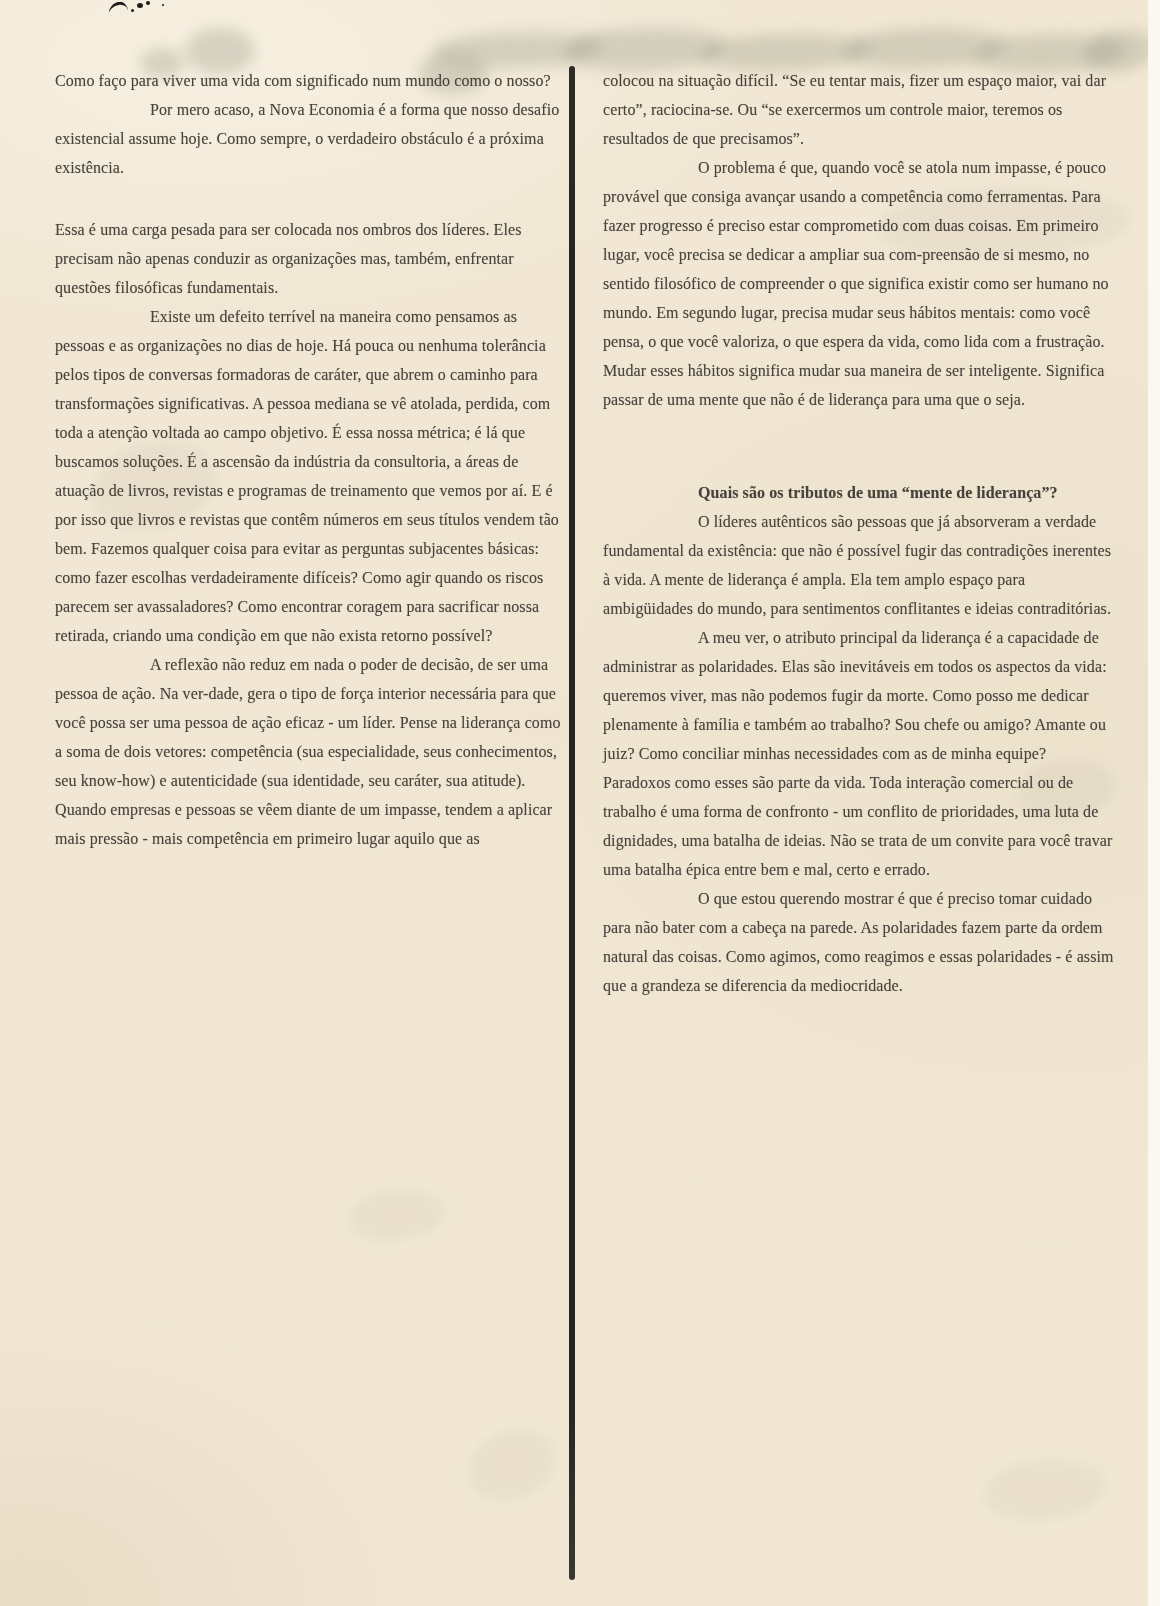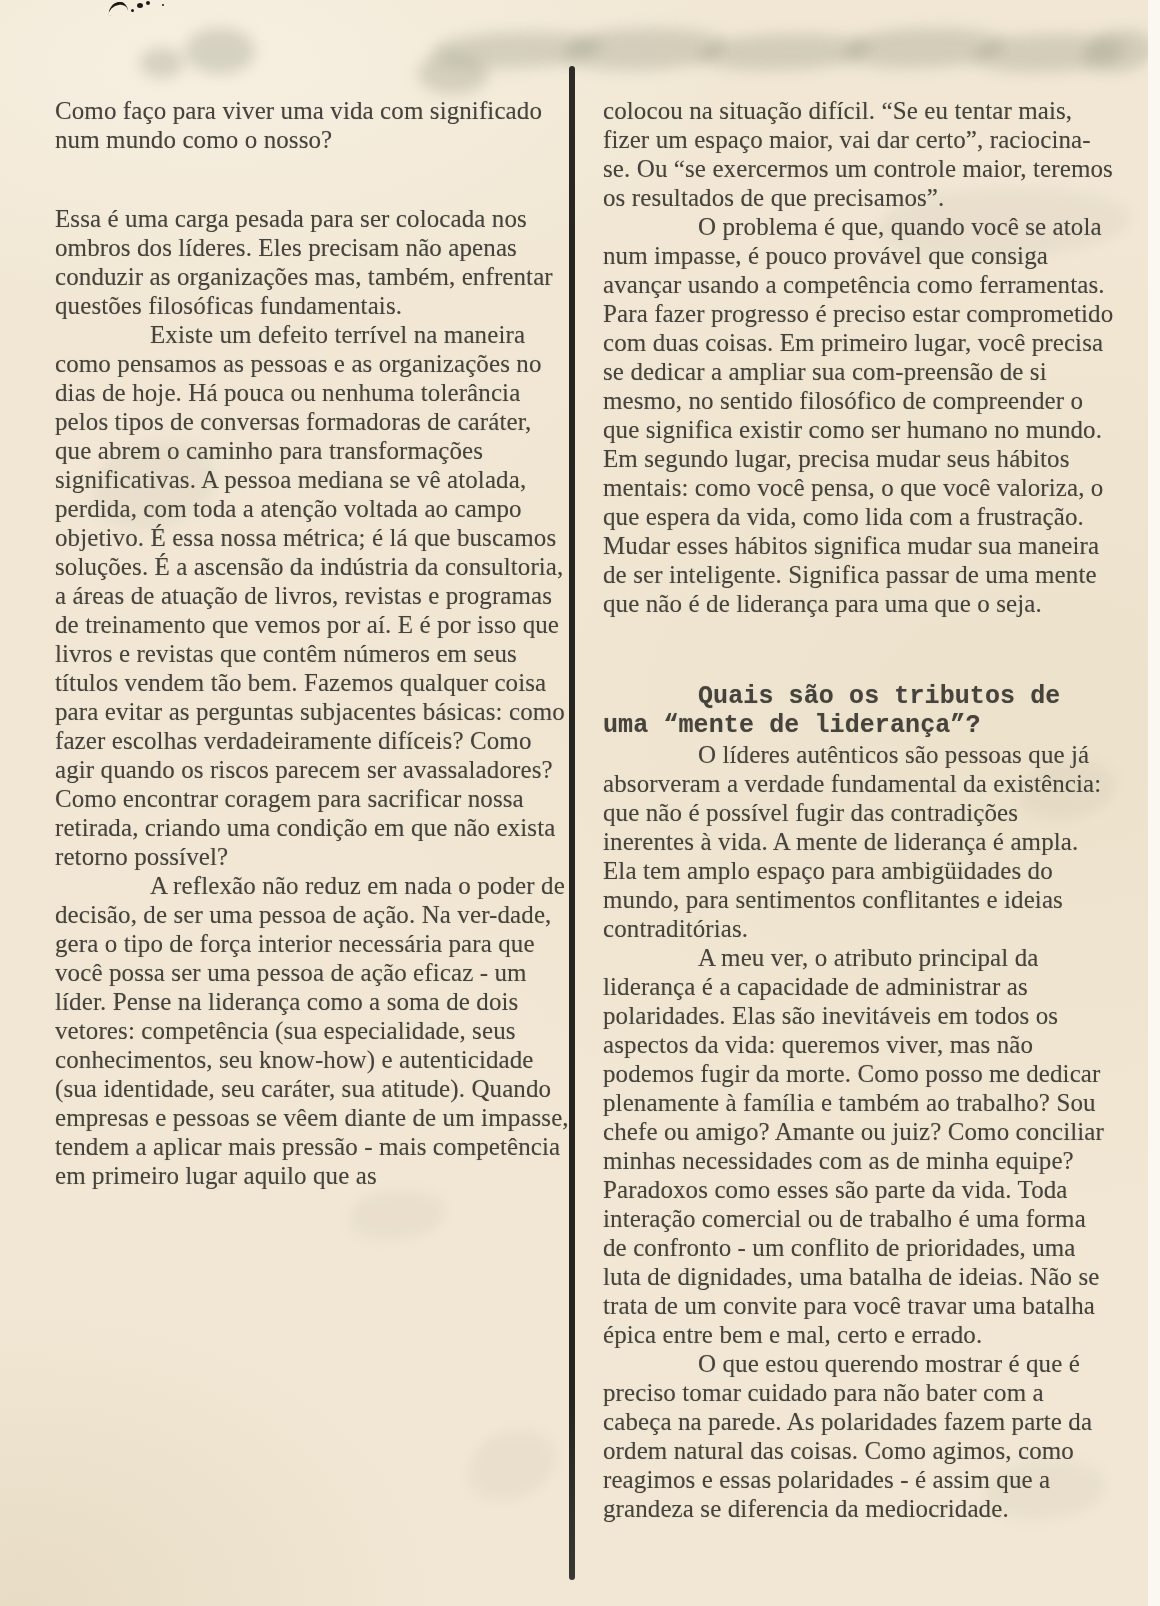--- a/index.html
+++ b/index.html
@@ -12,31 +12,31 @@
     width:1160px;height:1606px;position:relative;overflow:hidden;
     font-family:"Liberation Serif","DejaVu Serif",serif;
     background:
       radial-gradient(900px 420px at 18% 4%, rgba(247,240,226,.9), rgba(247,240,226,0) 60%),
       radial-gradient(1100px 800px at 90% 45%, rgba(233,221,196,.55), rgba(233,221,196,0) 65%),
       radial-gradient(700px 500px at 2% 100%, rgba(214,199,168,.35), rgba(214,199,168,0) 60%),
       var(--paper);
   }
   .page{position:absolute;inset:0;}
   .column{
-    position:absolute;top:96px;
-    font-size:25px;line-height:29px;color:var(--ink);
+    position:absolute;top:66px;
+    font-size:16px;line-height:29px;color:var(--ink);
     text-shadow:0 0 1px rgba(70,66,58,.30);
     letter-spacing:.1px;
   }
   .column.left{left:55px;width:514px;}
   .column.right{left:603px;width:512px;}
   p.para{margin:0;}
   p.para.indent{text-indent:95px;}
-  p.para.gap{margin-top:50px;}
-  p.para.bold{font-weight:bold;font-family:Liberation Mono, monospace;}
+  p.para.gap{margin-top:33px;}
+  p.para.bold{font-weight:bold;}
   p.para.bold.gap{margin-top:64px;}
   .divider{
     position:absolute;left:569px;top:66px;width:6px;height:1514px;
     background:linear-gradient(180deg,#2c2b27,var(--divider) 12%,var(--divider) 88%,#3a3833);
     border-radius:3px;
   }
   .edge-strip{
     position:absolute;right:0;top:0;width:12px;height:1606px;
     background:#fbf8f1;
   }
@@ -98,20 +98,21 @@
   <span class="smudge faint g6"></span>
 
   <span class="ink-arc"></span>
   <span class="ink-mark ink-d1"></span>
   <span class="ink-mark ink-d2"></span>
   <span class="ink-mark ink-d3"></span>
   <span class="ink-mark ink-d4"></span>
 
   <div id="col-left" class="column left">
       <p class="para">Como faço para viver uma vida com significado num mundo como o nosso?</p>
+      <p class="para indent">Por mero acaso, a Nova Economia é a forma que nosso desafio existencial assume hoje. Como sempre, o verdadeiro obstáculo é a próxima existência.</p>
       <p class="para gap">Essa é uma carga pesada para ser colocada nos ombros dos líderes. Eles precisam não apenas conduzir as organizações mas, também, enfrentar questões filosóficas fundamentais.</p>
       <p class="para indent">Existe um defeito terrível na maneira como pensamos as pessoas e as organizações no dias de hoje. Há pouca ou nenhuma tolerância pelos tipos de conversas formadoras de caráter, que abrem o caminho para transformações significativas. A pessoa mediana se vê atolada, perdida, com toda a atenção voltada ao campo objetivo. É essa nossa métrica; é lá que buscamos soluções. É a ascensão da indústria da consultoria, a áreas de atuação de livros, revistas e programas de treinamento que vemos por aí. E é por isso que livros e revistas que contêm números em seus títulos vendem tão bem. Fazemos qualquer coisa para evitar as perguntas subjacentes básicas: como fazer escolhas verdadeiramente difíceis? Como agir quando os riscos parecem ser avassaladores? Como encontrar coragem para sacrificar nossa retirada, criando uma condição em que não exista retorno possível?</p>
       <p class="para indent">A reflexão não reduz em nada o poder de decisão, de ser uma pessoa de ação. Na ver-dade, gera o tipo de força interior necessária para que você possa ser uma pessoa de ação eficaz - um líder. Pense na liderança como a soma de dois vetores: competência (sua especialidade, seus conhecimentos, seu know-how) e autenticidade (sua identidade, seu caráter, sua atitude). Quando empresas e pessoas se vêem diante de um impasse, tendem a aplicar mais pressão - mais competência em primeiro lugar aquilo que as</p>
     </div>
   <div class="divider"></div>
   <div id="col-right" class="column right">
       <p class="para">colocou na situação difícil. “Se eu tentar mais, fizer um espaço maior, vai dar certo”, raciocina-se. Ou “se exercermos um controle maior, teremos os resultados de que precisamos”.</p>
       <p class="para indent">O problema é que, quando você se atola num impasse, é pouco provável que consiga avançar usando a competência como ferramentas. Para fazer progresso é preciso estar comprometido com duas coisas. Em primeiro lugar, você precisa se dedicar a ampliar sua com-preensão de si mesmo, no sentido filosófico de compreender o que significa existir como ser humano no mundo. Em segundo lugar, precisa mudar seus hábitos mentais: como você pensa, o que você valoriza, o que espera da vida, como lida com a frustração. Mudar esses hábitos significa mudar sua maneira de ser inteligente. Significa passar de uma mente que não é de liderança para uma que o seja.</p>
       <p class="para indent bold gap">Quais são os tributos de uma “mente de liderança”?</p>
       <p class="para indent">O líderes autênticos são pessoas que já absorveram a verdade fundamental da existência: que não é possível fugir das contradições inerentes à vida. A mente de liderança é ampla. Ela tem amplo espaço para ambigüidades do mundo, para sentimentos conflitantes e ideias contraditórias.</p>

